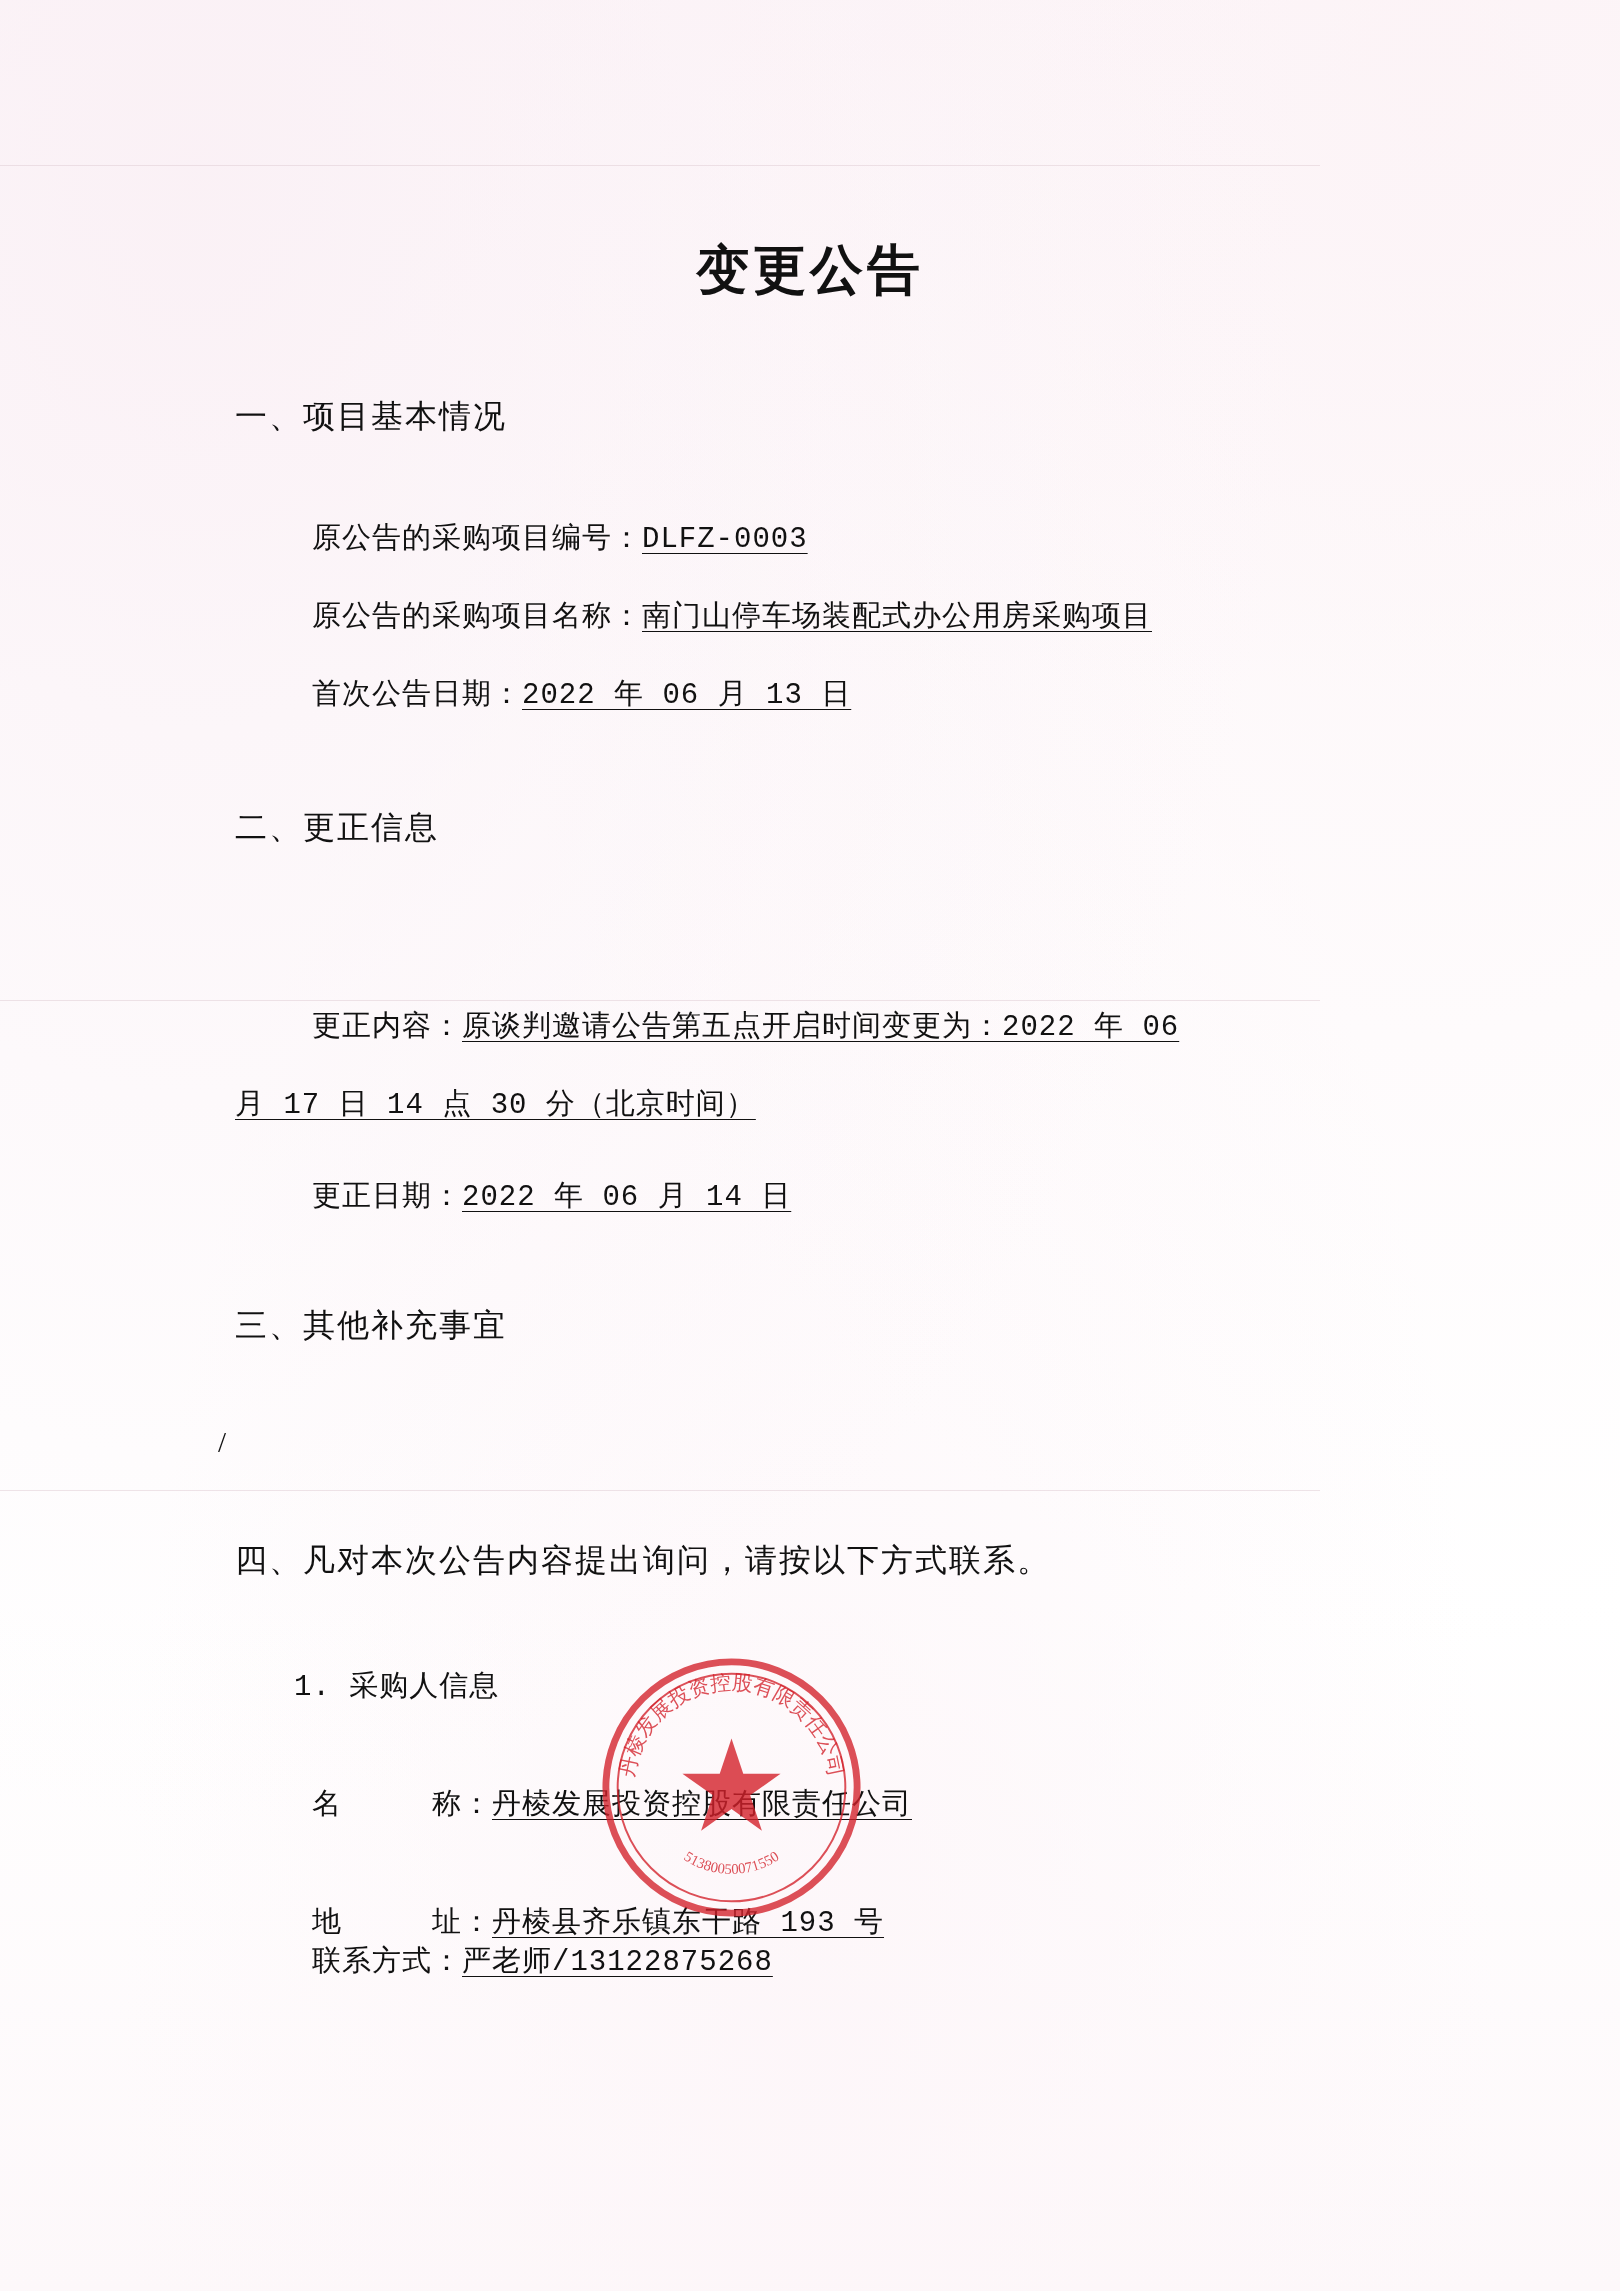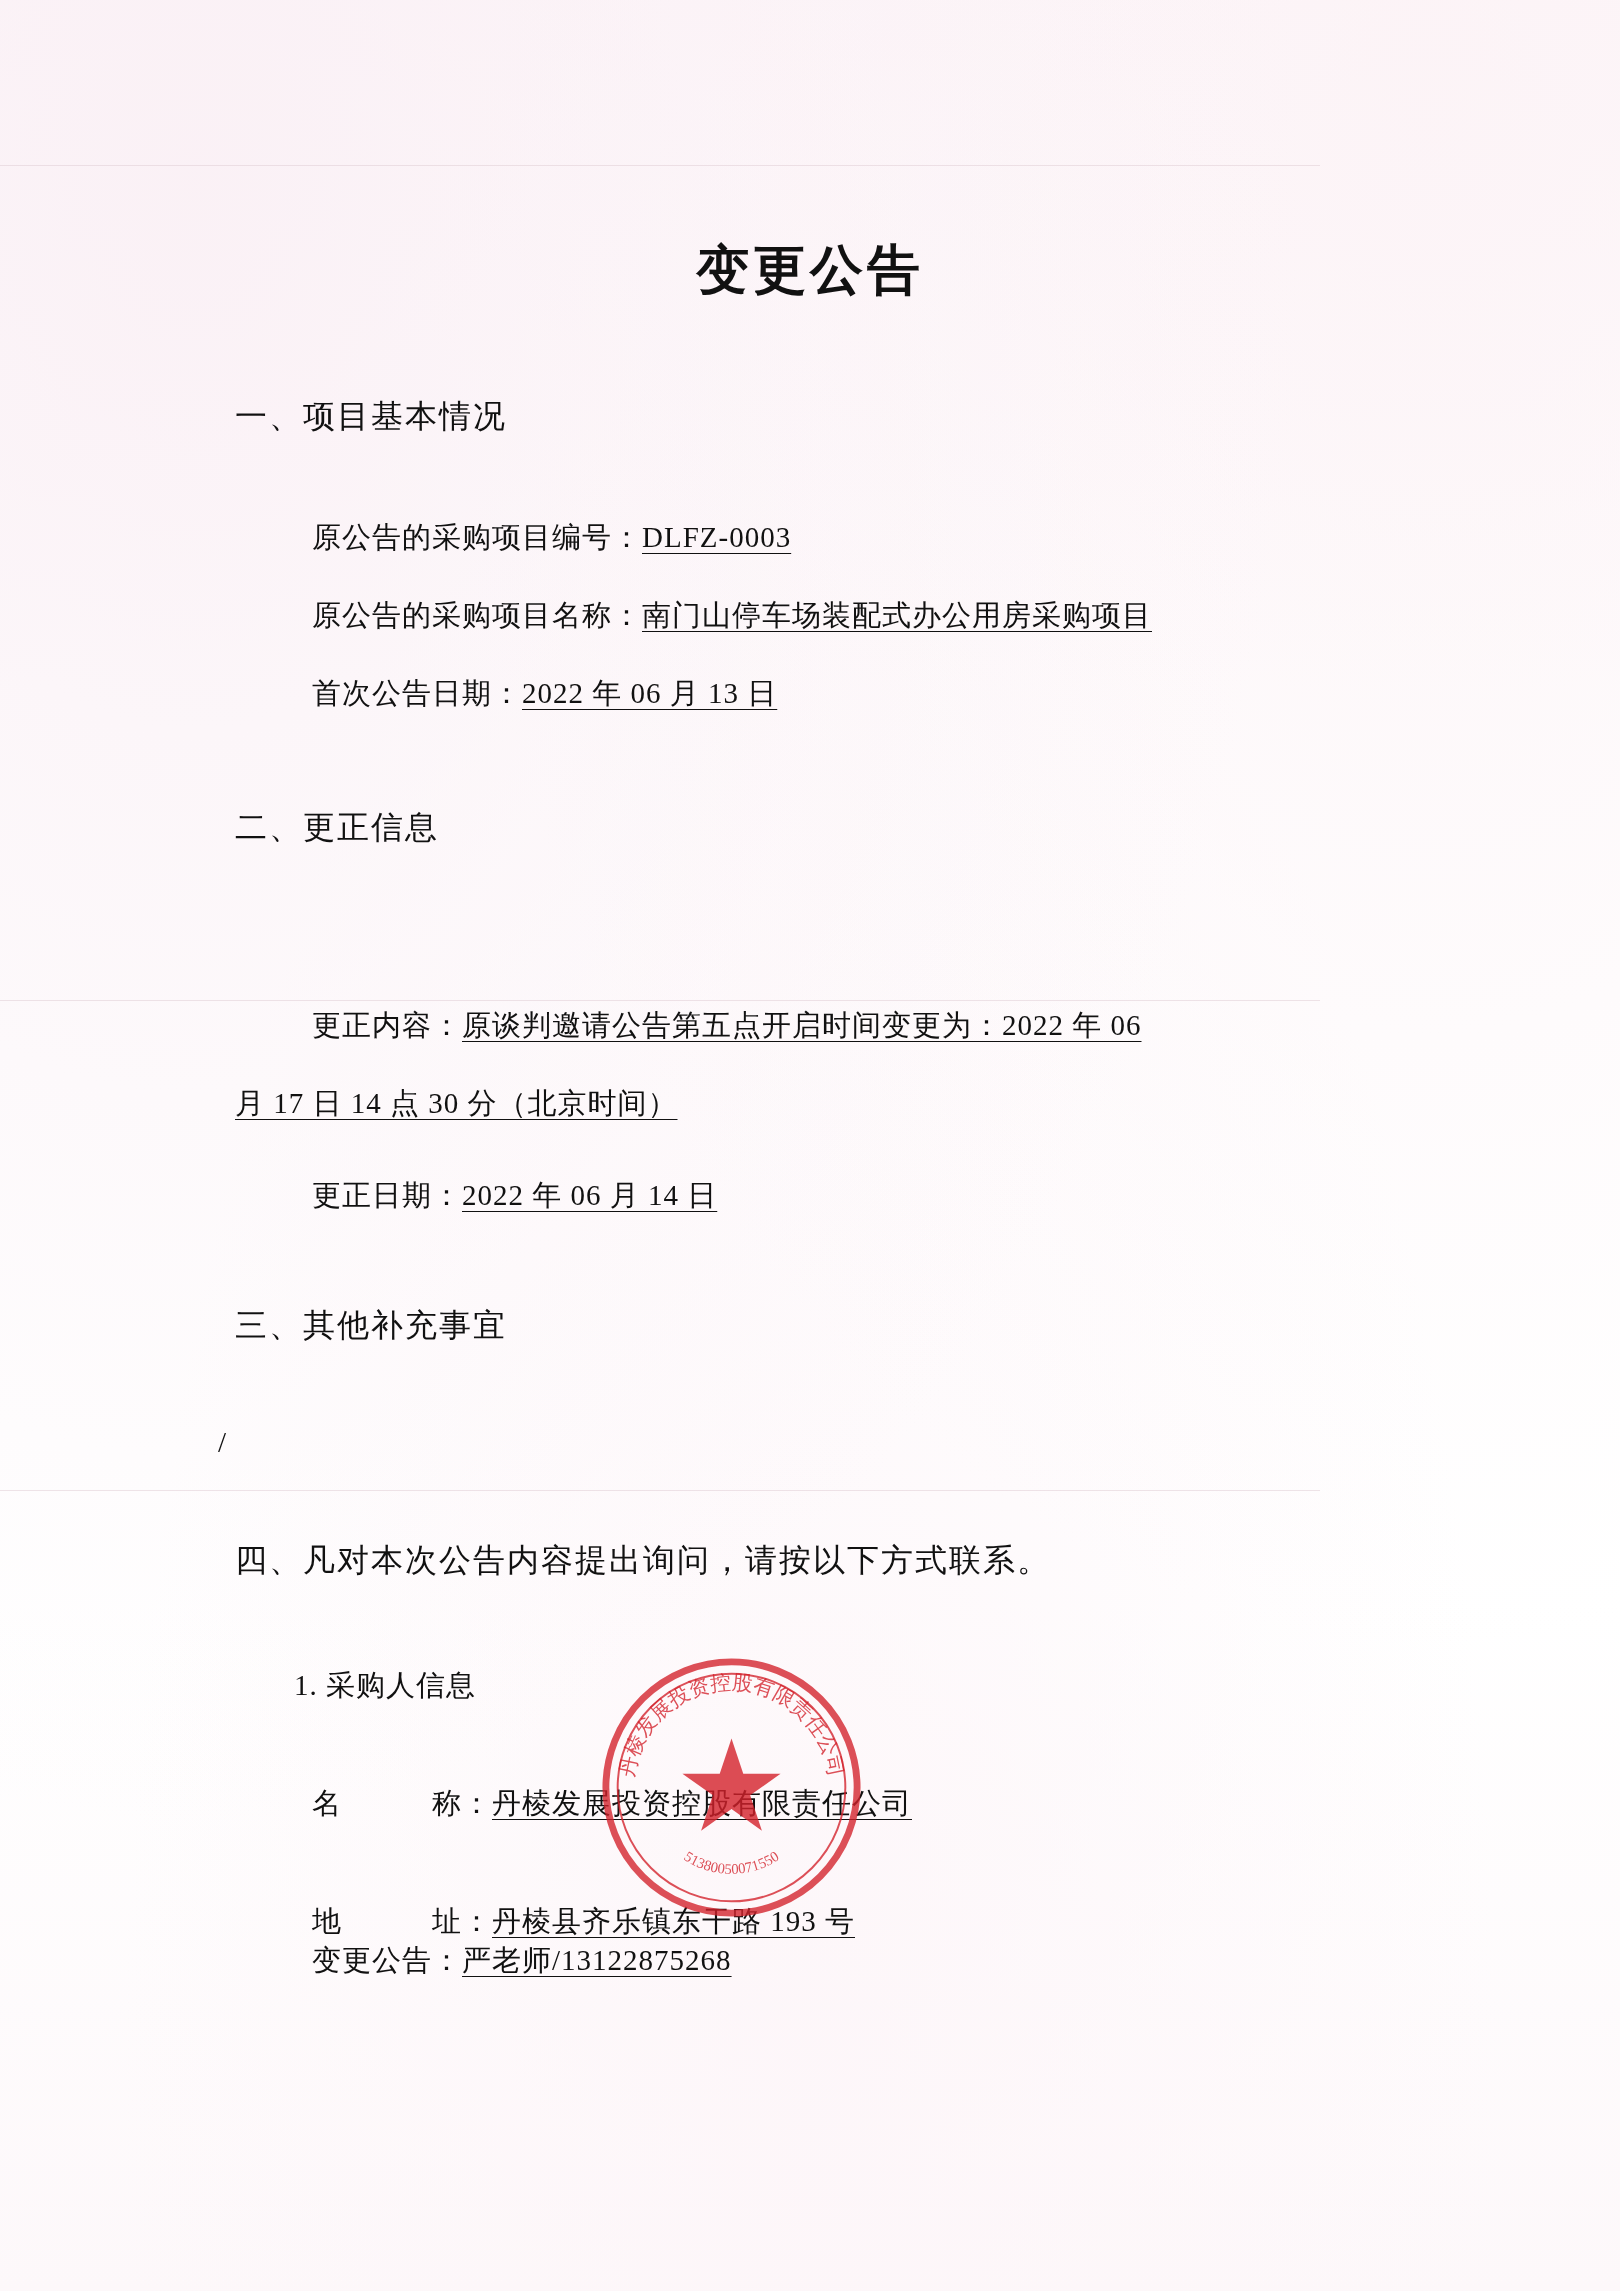--- a/index.html
+++ b/index.html
@@ -54,21 +54,21 @@
     font-size: 32px;
     font-weight: normal;
     letter-spacing: 2px;
     font-family: "Liberation Sans", sans-serif;
   }
   .body-line {
     position: absolute;
     font-size: 29px;
     letter-spacing: 1px;
     white-space: nowrap;
-    font-family: Liberation Serif, serif;
+    font-family: Liberation Mono, monospace;
   }
   .u {
     text-decoration: underline;
     text-underline-offset: 5.9px;
     text-decoration-thickness: 1px;
   }
   .slash {
     position: absolute;
     left: 218px;
     font-size: 29px;
@@ -138,21 +138,21 @@
 
   <div class="body-line" style="left:312px; top:1784px;">
     <span>名　　　称：</span><span class="u">丹棱发展投资控股有限责任公司</span>
   </div>
 
   <div class="body-line" style="left:312px; top:1862px;margin-top:40px;">
     <span>地　　　址：</span><span class="u">丹棱县齐乐镇东干路 193 号</span>
   </div>
 
   <div class="body-line" style="left:312px; top:1941px;">
-    <span>变更公告：</span><span class="u">严老师/13122875268</span>
+    <span>联系方式：</span><span class="u">严老师/13122875268</span>
   </div>
 
   <div class="seal">
     <svg width="263" height="263" viewBox="0 0 268 268" xmlns="http://www.w3.org/2000/svg" aria-hidden="true">
       <g opacity="0.78" fill="none" stroke="#d3202a">
         <circle cx="134" cy="134" r="128" stroke-width="7"></circle>
         <circle cx="134" cy="134" r="116" stroke-width="2"></circle>
       </g>
       <g opacity="0.8" fill="#d3202a">
         <polygon points="134,84 146,120 184,120 153,142 165,178 134,156 103,178 115,142 84,120 122,120"></polygon>

